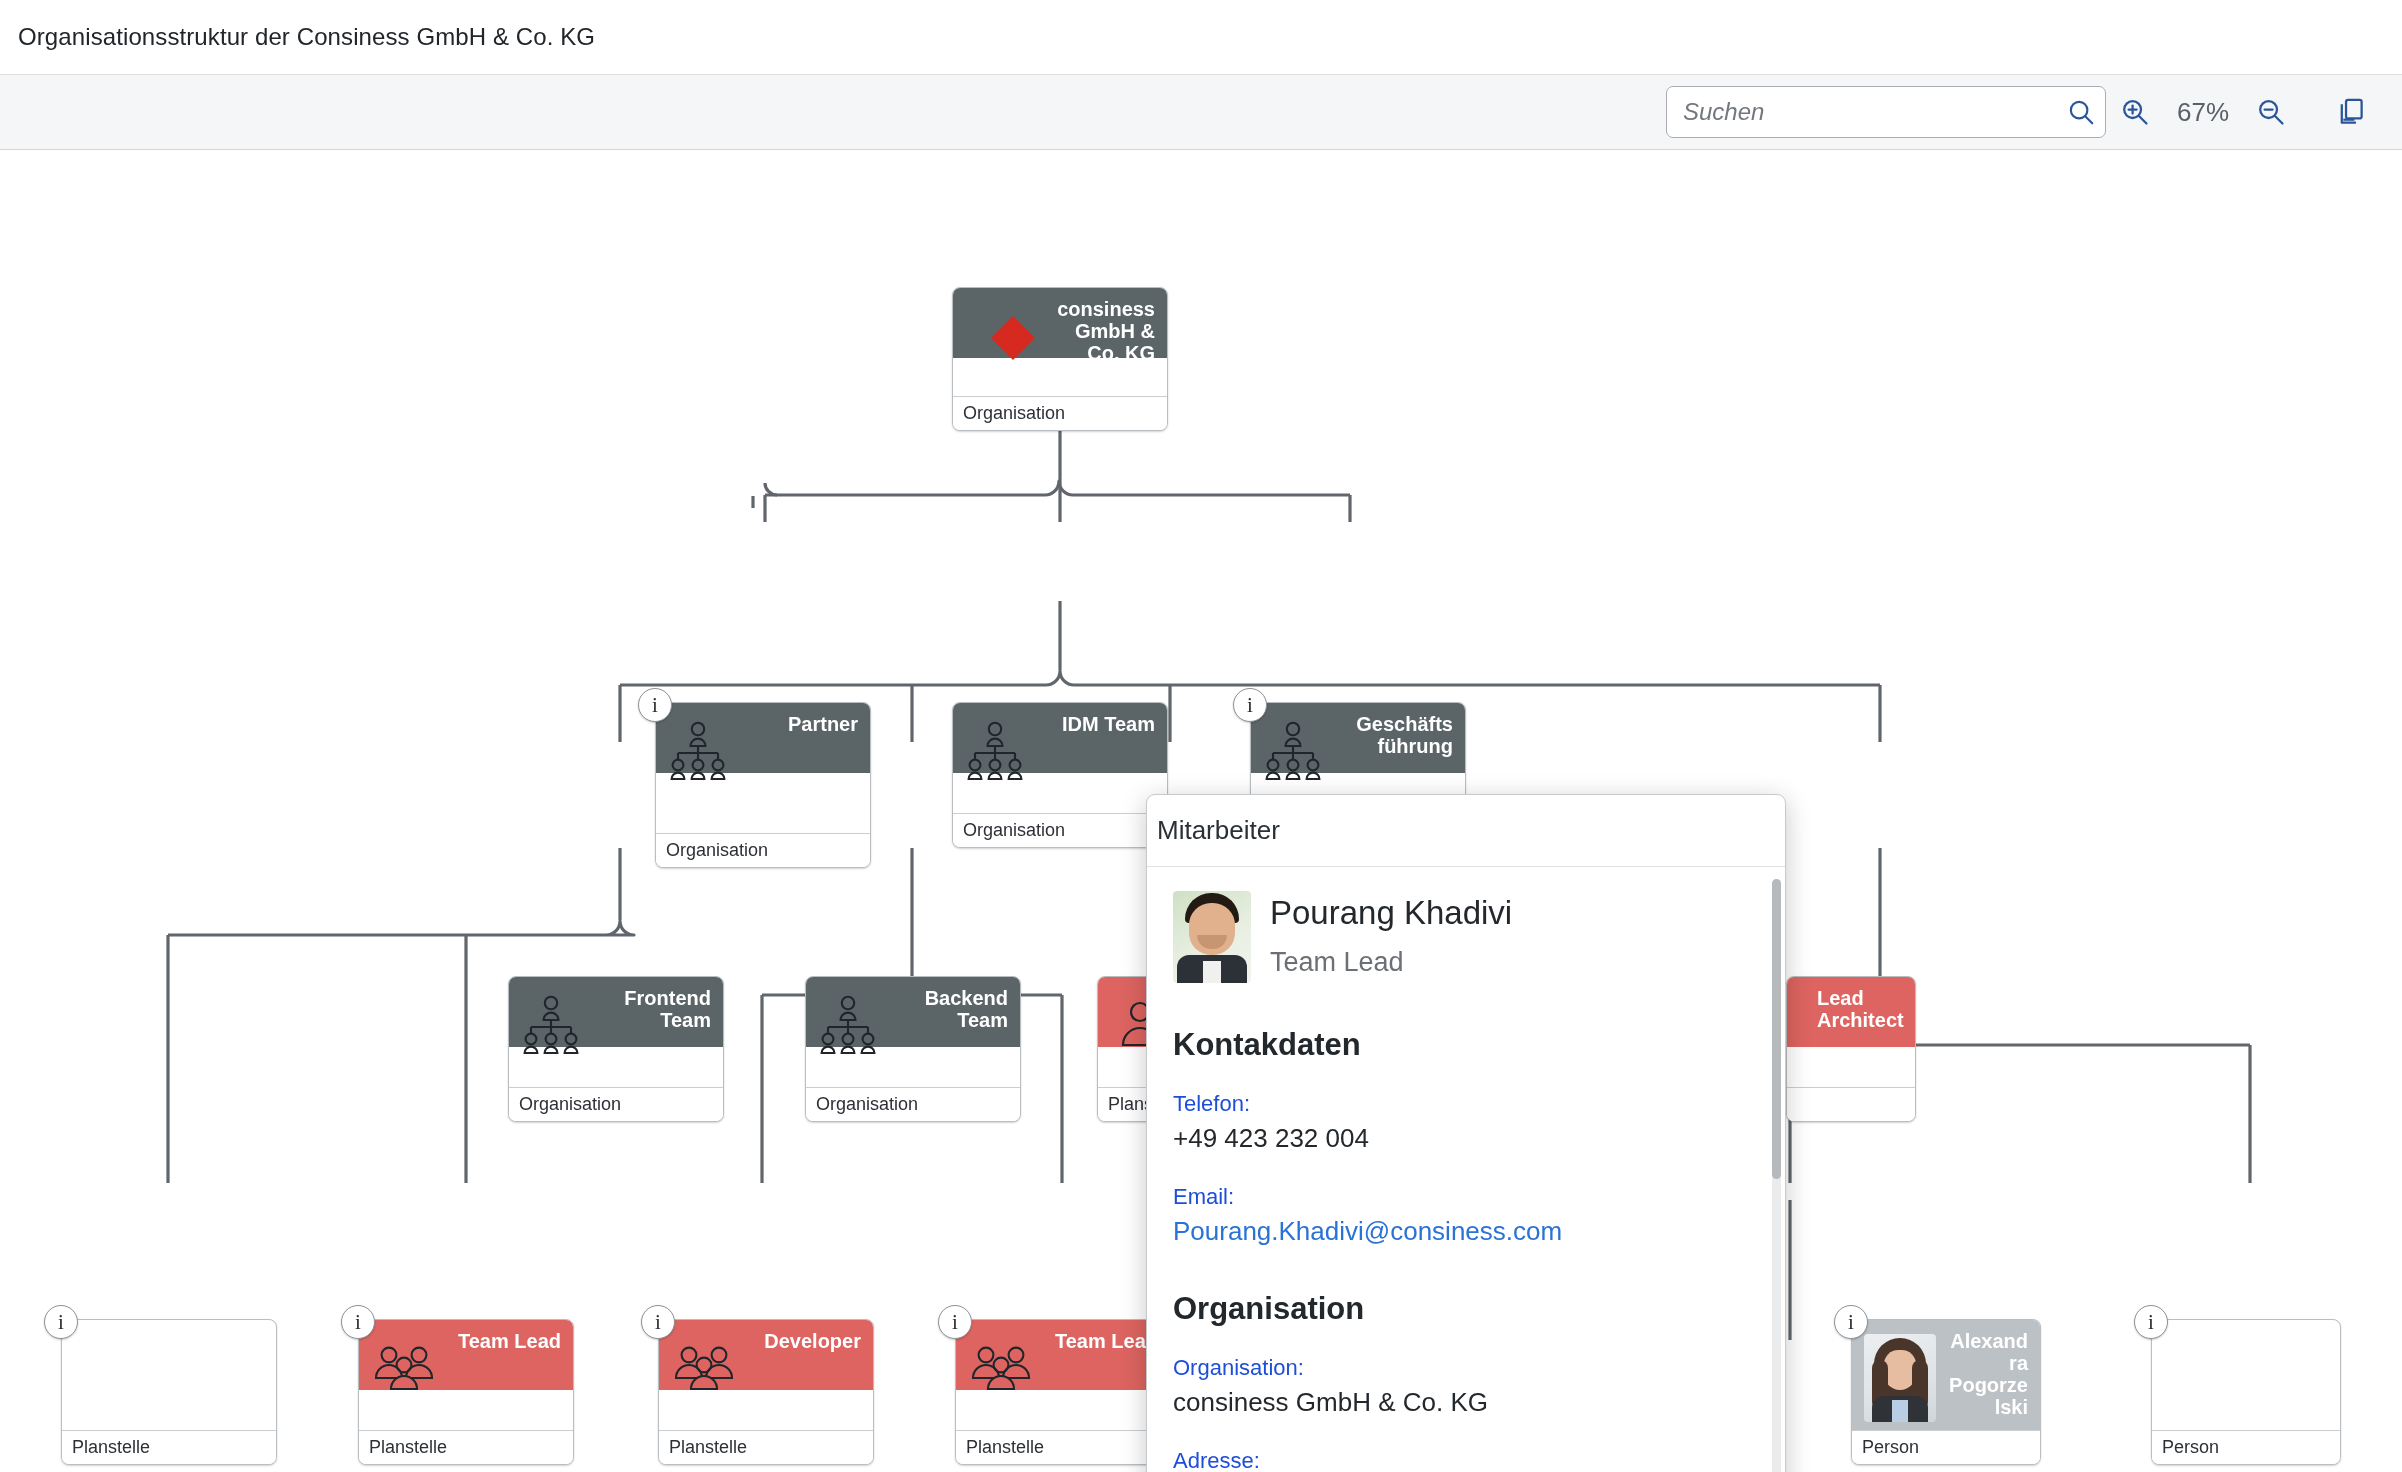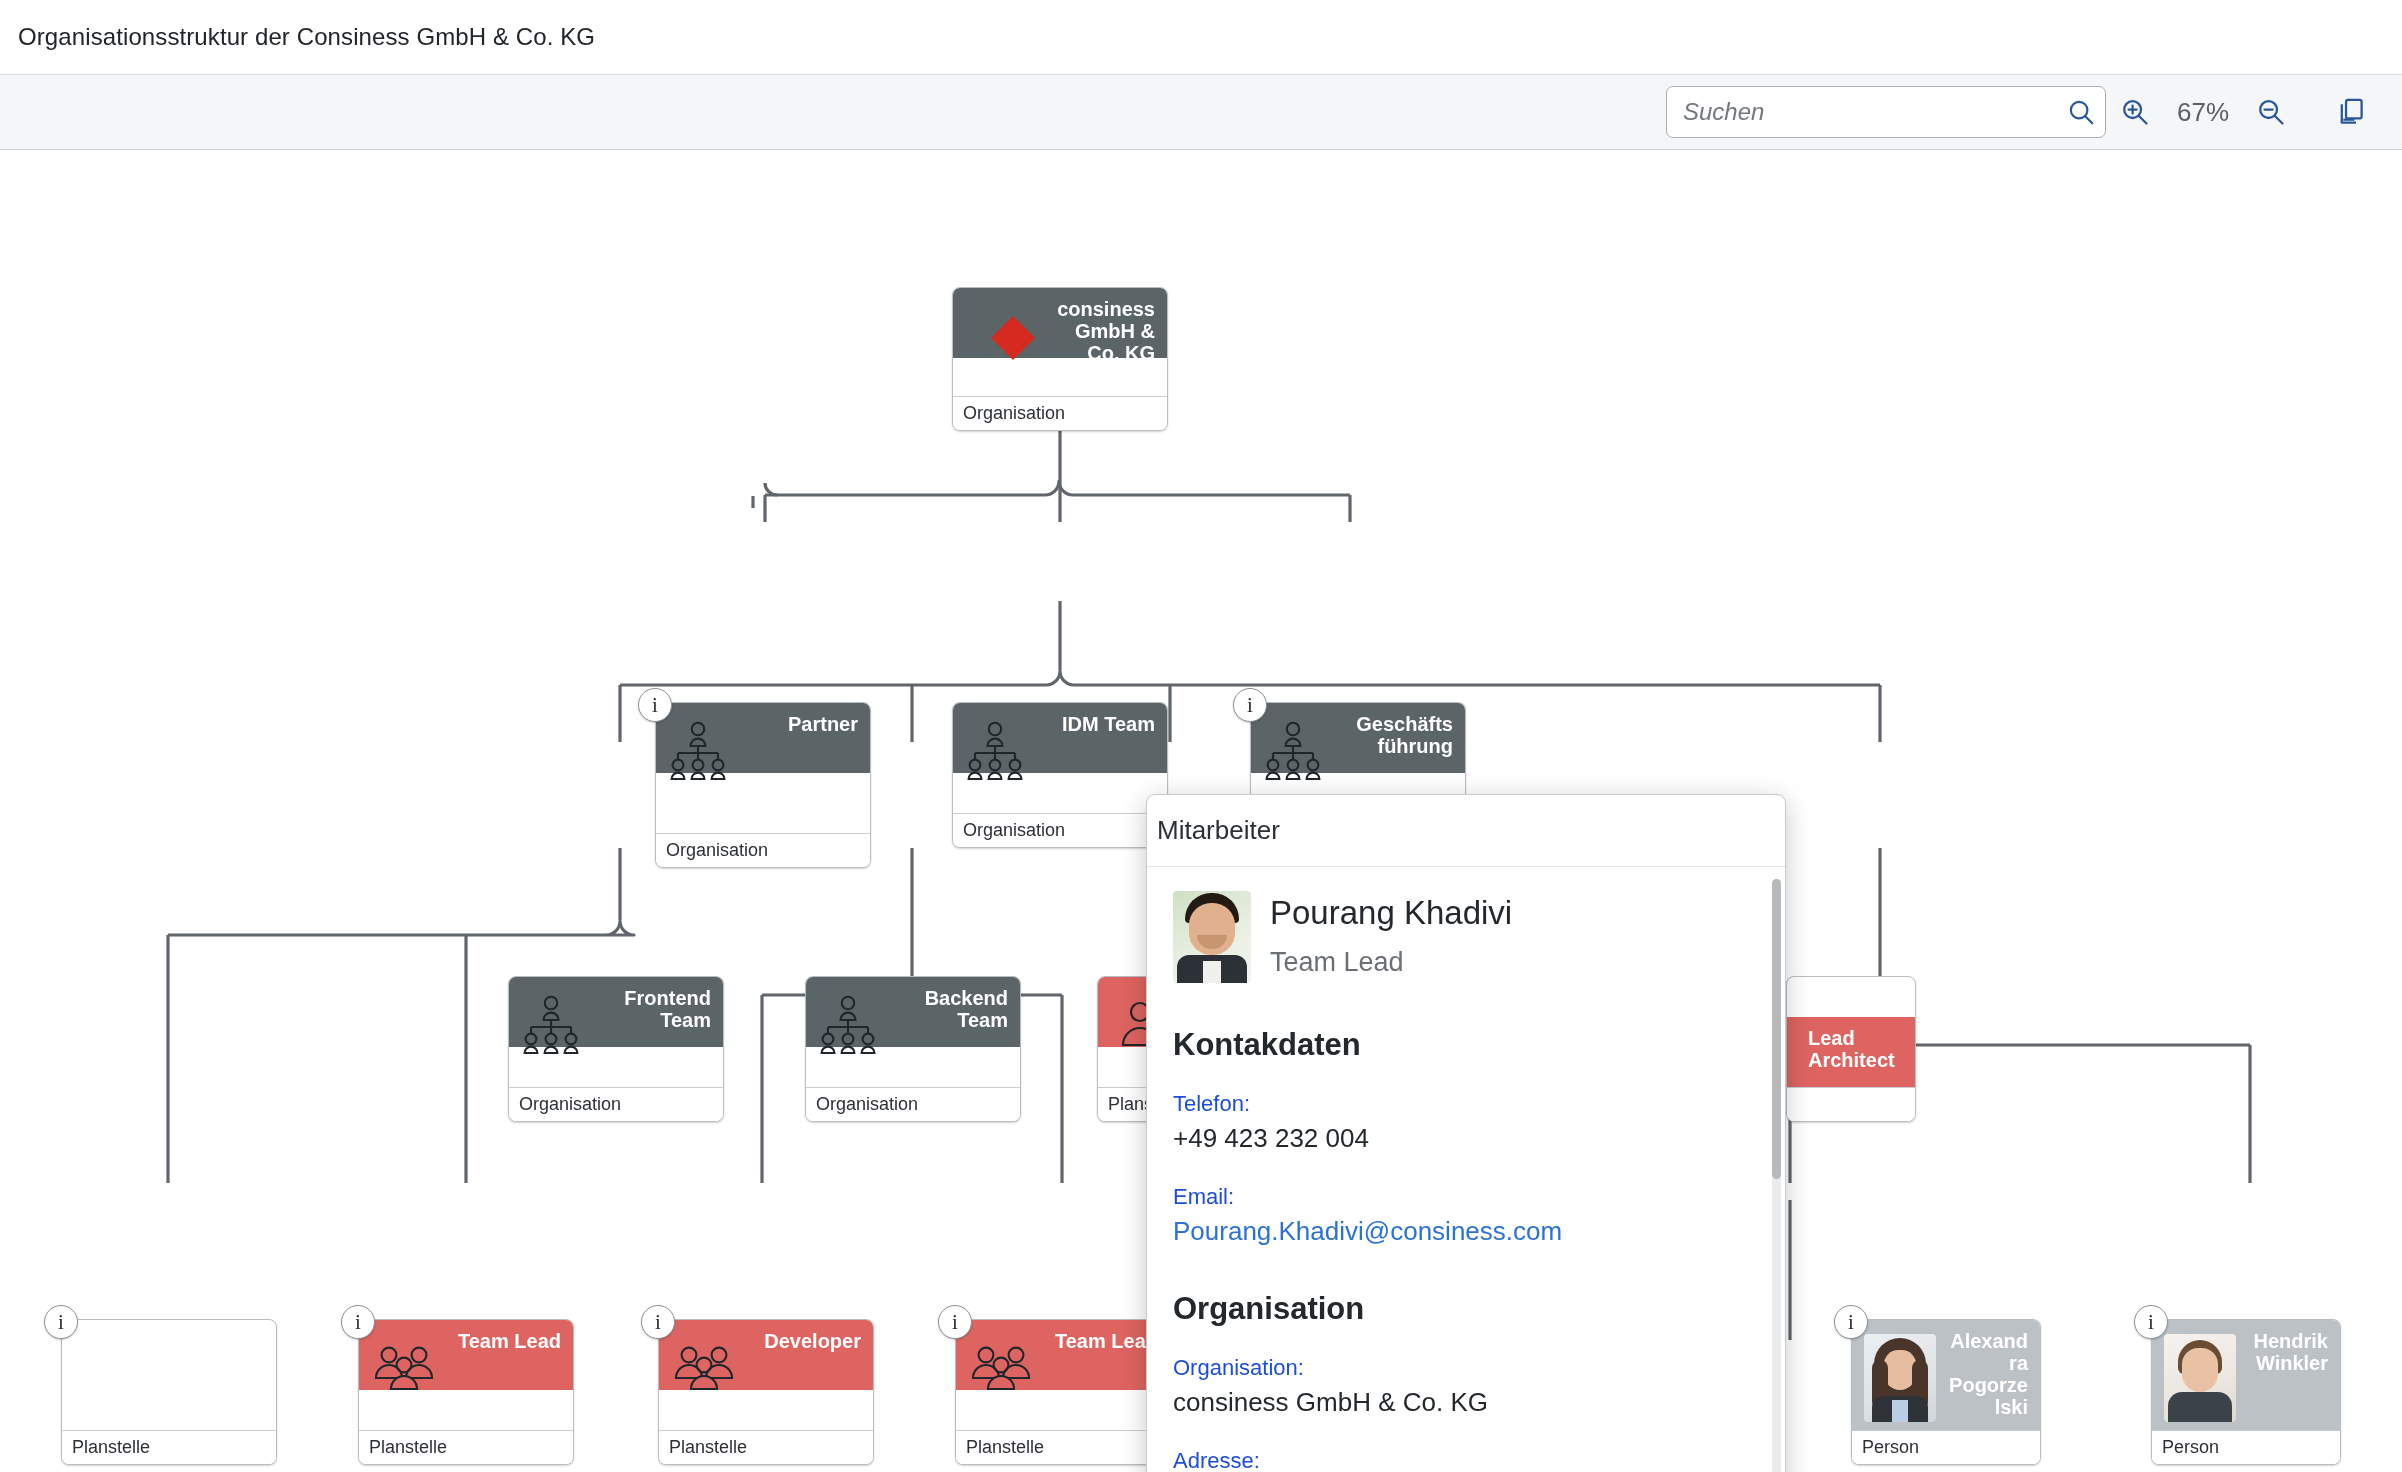--- a/index.html
+++ b/index.html
@@ -335,21 +335,21 @@
             <circle cx="28" cy="15" r="9"></circle>
               <path d="M11 48 a17 17 0 0 1 34 0 z"></path>
           </svg>
         </span>
         <span class="lbl"></span>
       </div>
       <div class="foot">Planstelle</div>
     </div>
 
     <div class="node pos" style="left:1786px; top:826px; width:130px; height:146px;">
-      <div class="head" style="justify-content:center;margin-top:40px;">
+      <div class="head" style="justify-content:flex-end;">
         <span class="lbl" style="text-align:left; padding:10px 0 0 12px; max-width:110px;">Lead Architect</span>
       </div>
       <div class="foot"></div>
     </div>
 
     <div class="ibadge" style="left:44px; top:1155px;">
         <span>i</span>
       </div>
     <div class="node pos" style="left:61px; top:1169px; width:216px; height:146px;">
       <div class="foot">Planstelle</div>
@@ -431,29 +431,20 @@
         </span>
         <span class="lbl" style="max-width:96px;">Alexandra Pogorzelski</span>
       </div>
       <div class="foot">Person</div>
     </div>
 
     <div class="ibadge" style="left:2134px; top:1155px;">
         <span>i</span>
       </div>
     <div class="node per" style="left:2151px; top:1169px; width:190px; height:146px;">
-      <div class="head" style="height:110px;">
-        <span class="photo">
-          <span class="bg" style="background:linear-gradient(160deg,#f6f2ee 0%,#ece6e0 60%,#ded7d1 100%)"></span>
-          <span class="hair" style="left:14px; top:6px; width:44px; height:34px; border-radius:22px 22px 6px 6px; background:#6b4b34;"></span>
-          <span class="face" style="left:18px; top:14px; width:36px; height:44px; border-radius:18px 18px 20px 20px; background:#e9c2a5;"></span>
-          <span class="body" style="left:4px; bottom:0; width:64px; height:30px; background:#3c4348; border-radius:14px 14px 0 0;"></span>
-        </span>
-        <span class="lbl" style="max-width:96px;">Hendrik Winkler</span>
-      </div>
       <div class="foot">Person</div>
     </div>
 
     <div class="popup">
       <div class="phead">Mitarbeiter</div>
       <div class="pbody">
 
         <div class="p-person">
           <span class="p-avatar">
             <span style="position:absolute;inset:0;background:linear-gradient(150deg,#cfe0c4 0%,#e8efe2 55%,#f2f5ef 100%)"></span>

